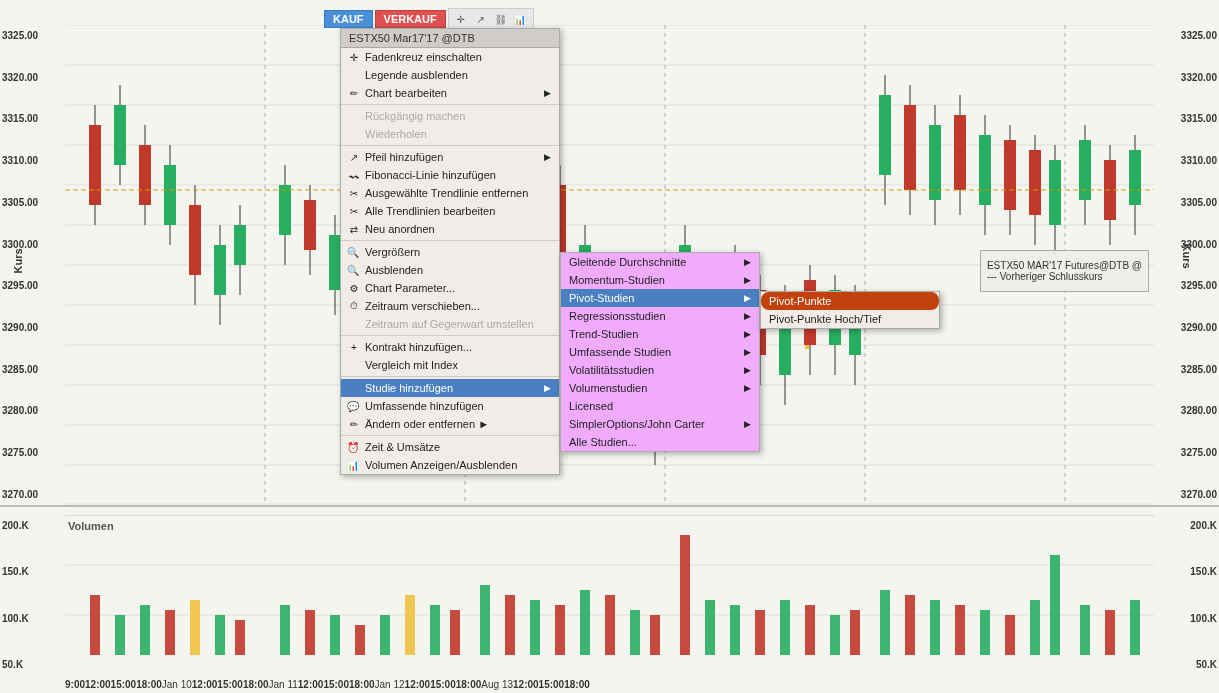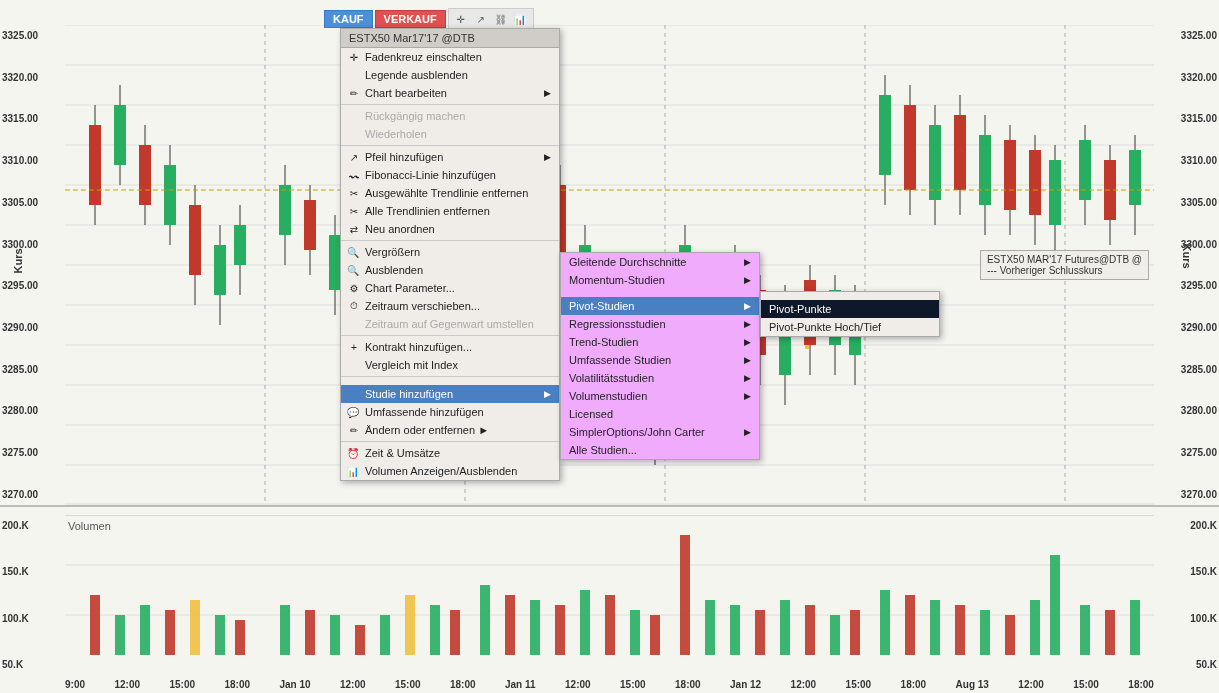--- a/index.html
+++ b/index.html
@@ -103,21 +103,20 @@
     }
 
     .menu-item.disabled {
       color: #aaa;
       cursor: default;
     }
 
     .menu-item.highlighted {
       background: #4a7fc1;
       color: white;
-      margin-top: 8px;
     }
 
     .menu-separator {
       height: 1px;
       background: #ccc;
       margin: 2px 0;
     }
 
     .menu-arrow {
       font-size: 9px;
@@ -161,22 +160,23 @@
       min-width: 180px;
       z-index: 400;
       box-shadow: 2px 2px 6px rgba(0,0,0,0.3);
     }
 
     .submenu-pivot .menu-item {
       padding: 3px 8px 3px 8px;
     }
 
     .submenu-pivot .menu-item.highlighted {
-      background: #0f172a;
+      background: #c2410c;
       color: white;
+      border-radius: 8px;
     }
 
     
     .y-axis-left {
       position: absolute;
       left: 0;
       top: 25px;
       width: 65px;
       height: 480px;
       display: flex;
@@ -232,31 +232,31 @@
 
     .time-label {
       font-size: 10px;
       color: #333;
       font-weight: bold;
     }
 
     .date-label {
       font-size: 10px;
       color: #333;
-      font-weight: bold;
+      font-weight: normal;
     }
 
     
     .legend-box {
       position: absolute;
       right: 70px;
       top: 250px;
       background: rgba(240,237,232,0.9);
       border: 1px solid #aaa;
-      padding: 3px 6px;
+      padding: 9px 6px;
       font-size: 10px;
       color: #333;
     }
 
     
     .watermark {
       position: absolute;
       top: 50%;
       left: 50%;
       transform: translate(-50%, -50%);
@@ -520,39 +520,39 @@
     <span class="y-label">3290.00</span>
     <span class="y-label">3285.00</span>
     <span class="y-label">3280.00</span>
     <span class="y-label">3275.00</span>
     <span class="y-label">3270.00</span>
   </div>
 
   <div style="position:absolute;right:20px;top:250px;font-size:11px;color:#333;font-weight:bold;transform:rotate(90deg);transform-origin:center;">Kurs</div>
 
   <div style="position:absolute;left:5px;top:255px;font-size:11px;color:#333;font-weight:bold;transform:rotate(-90deg);transform-origin:center;">Kurs</div>
-  <div style="position:absolute;left:68px;top:520px;font-size:11px;color:#555;font-weight:normal;">Volumen</div>
+  <div style="position:absolute;left:68px;top:520px;font-size:11px;color:#555;font-weight:bold;">Volumen</div>
 
   <div class="vol-y-left">
     <span class="y-label">200.K</span>
     <span class="y-label">150.K</span>
     <span class="y-label">100.K</span>
     <span class="y-label">50.K</span>
   </div>
 
   <div class="vol-y-right">
     <span class="y-label">200.K</span>
     <span class="y-label">150.K</span>
     <span class="y-label">100.K</span>
     <span class="y-label">50.K</span>
   </div>
 
   <div class="chart-divider"></div>
 
-  <div style="position:absolute;bottom:3px;left:65px;right:65px;display:flex;justify-content:space-between;align-items:center;">
+  <div style="position:absolute;bottom:3px;left:65px;right:65px;display:flex;justify-content:flex-start;align-items:center;">
     <span class="time-label">9:00</span>
     <span class="time-label">12:00</span>
     <span class="time-label">15:00</span>
     <span class="time-label">18:00</span>
     <span class="date-label">Jan 10</span>
     <span class="time-label">12:00</span>
     <span class="time-label">15:00</span>
     <span class="time-label">18:00</span>
     <span class="date-label">Jan 11</span>
     <span class="time-label">12:00</span>
@@ -615,21 +615,21 @@
     <div class="menu-item">
       <span class="menu-icon">〰</span>
       <span>Fibonacci-Linie hinzufügen</span>
     </div>
     <div class="menu-item">
       <span class="menu-icon">✂</span>
       <span>Ausgewählte Trendlinie entfernen</span>
     </div>
     <div class="menu-item">
       <span class="menu-icon">✂</span>
-      <span>Alle Trendlinien entfernen</span>
+      <span>Alle Trendlinien bearbeiten</span>
     </div>
     <div class="menu-item">
       <span class="menu-icon">⇄</span>
       <span>Neu anordnen</span>
     </div>
     <div class="menu-separator"></div>
     <div class="menu-item">
       <span class="menu-icon">🔍</span>
       <span>Vergrößern</span>
     </div>

